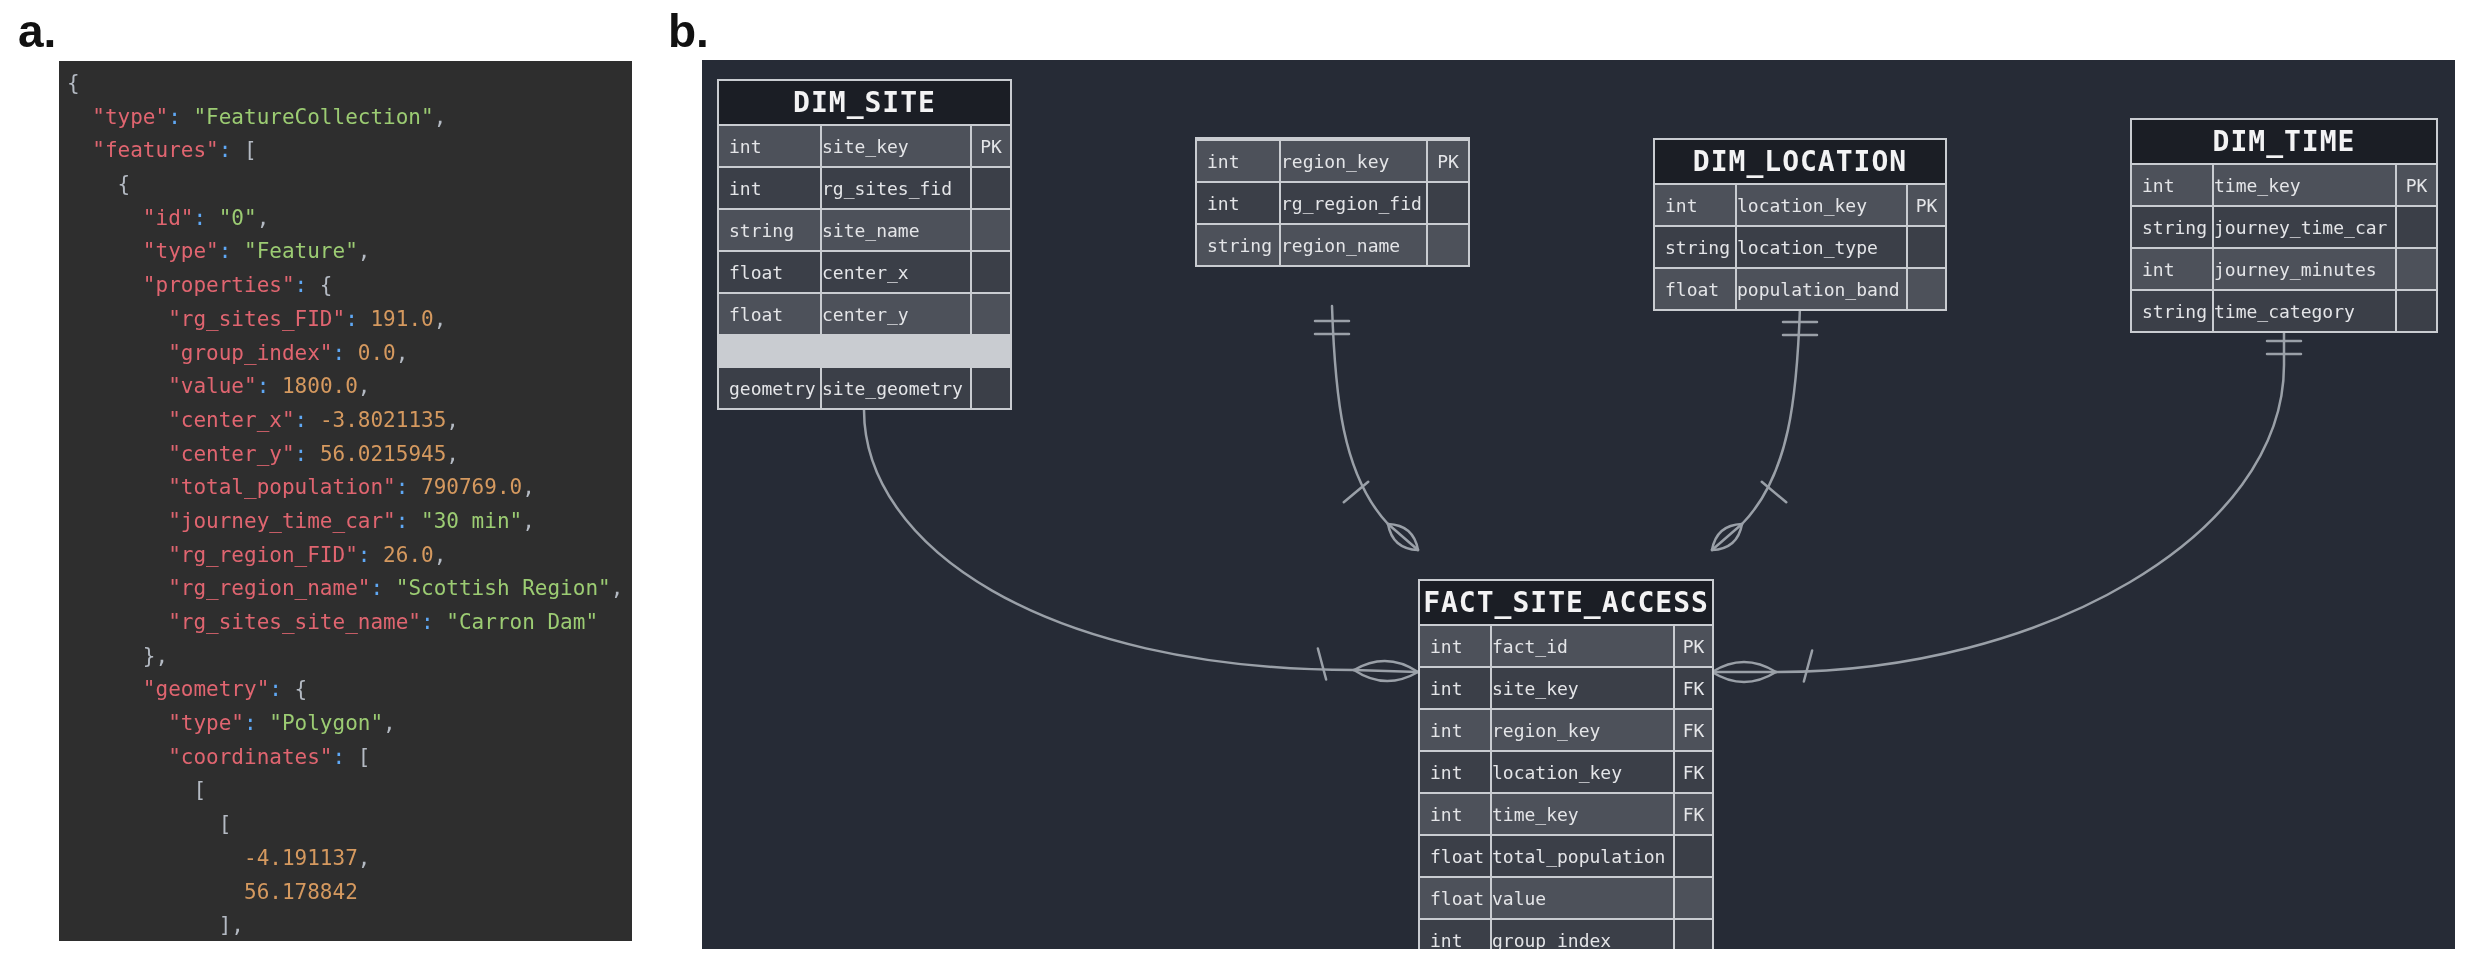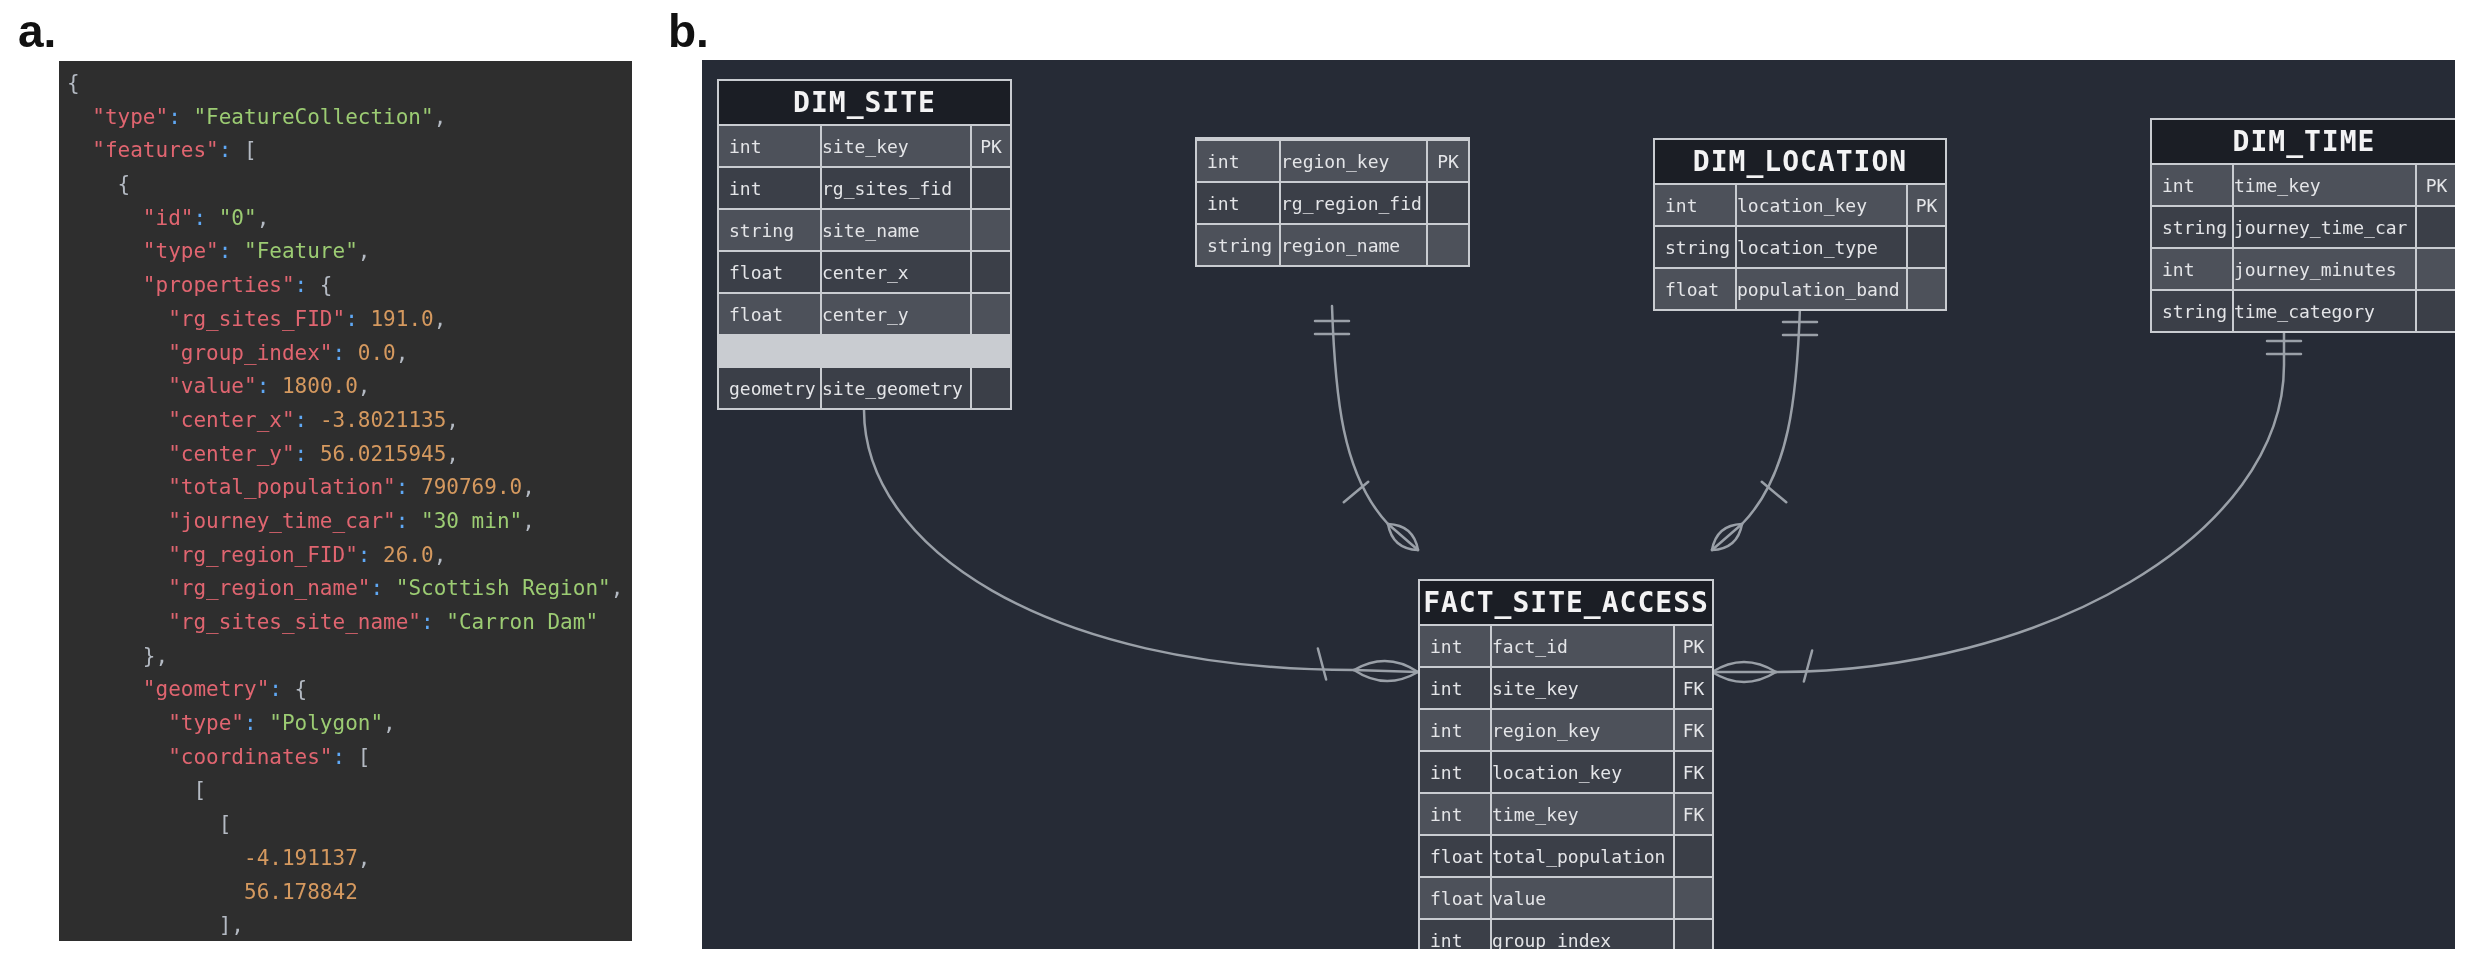--- a/index.html
+++ b/index.html
@@ -152,21 +152,21 @@
           <span class="cell cell-type">string</span>
           <span class="cell cell-name">location_type</span>
           <span class="cell cell-key"></span>
         </div>
         <div class="er-row light" style="grid-template-columns: 80px 1fr 39px;">
           <span class="cell cell-type">float</span>
           <span class="cell cell-name">population_band</span>
           <span class="cell cell-key"></span>
         </div>
       </div>
-      <div class="er-table" style="left: 1428px; top: 58px; width: 308px; margin-left: 20px;">
+      <div class="er-table" style="left: 1428px; top: 58px; width: 308px;">
         <div class="er-header">DIM_TIME</div>
         <div class="er-row light" style="grid-template-columns: 80px 1fr 41px;">
           <span class="cell cell-type">int</span>
           <span class="cell cell-name">time_key</span>
           <span class="cell cell-key">PK</span>
         </div>
         <div class="er-row dark" style="grid-template-columns: 80px 1fr 41px;">
           <span class="cell cell-type">string</span>
           <span class="cell cell-name">journey_time_car</span>
           <span class="cell cell-key"></span>

